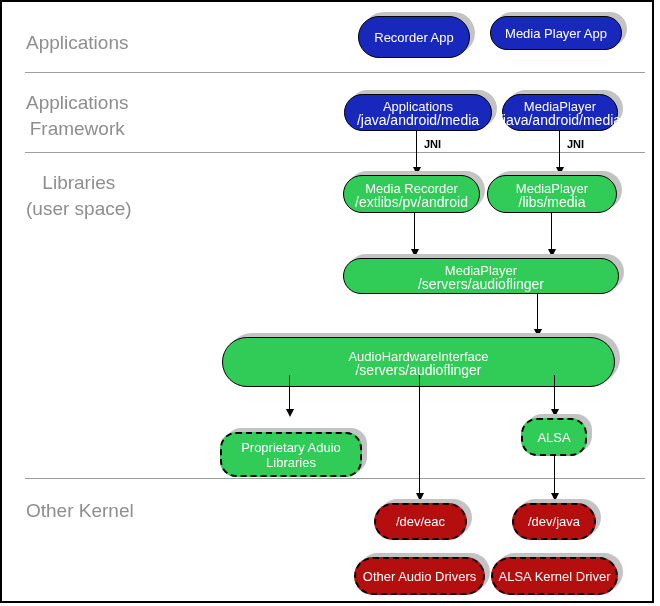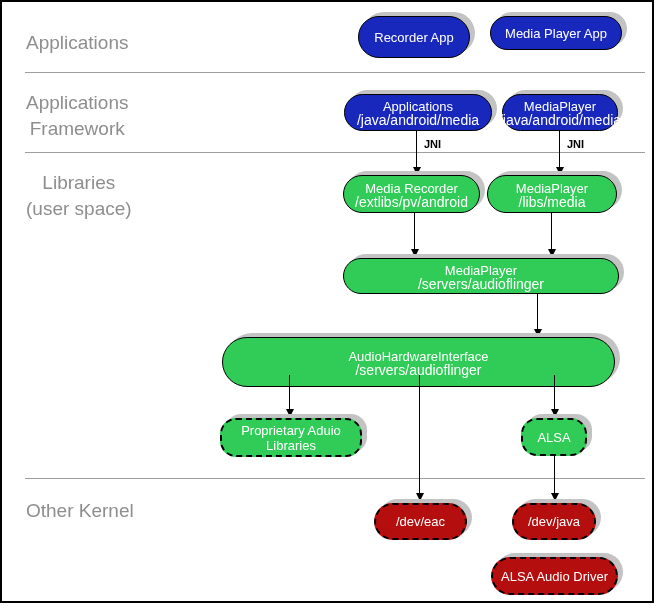--- a/index.html
+++ b/index.html
@@ -115,31 +115,34 @@
 
   <div class="vline" style="left:419px;top:375px;height:118px"></div>
   <div class="arrowhead" style="left:416px;top:493px"></div>
 
   <div class="vline" style="left:554px;top:375px;height:34px"></div>
   <div class="arrowhead" style="left:551px;top:409px"></div>
 
   <div class="vline" style="left:554px;top:456px;height:37px"></div>
   <div class="arrowhead" style="left:551px;top:493px"></div>
 
-  <div class="node green dashed rounded" style="left:220px;top:418px;width:142px;height:39px">
+  <div class="node green dashed rounded" style="left:220px;top:432px;width:142px;height:45px">
     <span class="t">Proprietary Aduio
 Libraries</span>
   </div>
   <div class="node green dashed rounded" style="left:521px;top:418px;width:66px;height:38px">
     <span class="t">ALSA</span>
   </div>
 
   <div class="node red dashed" style="left:374px;top:503px;width:93px;height:37px">
     <span class="t">/dev/eac</span>
   </div>
   <div class="node red dashed" style="left:512px;top:503px;width:84px;height:37px">
     <span class="t">/dev/java</span>
   </div>
+  <div class="node red dashed" style="left:354px;top:557px;width:131px;height:38px">
+    <span class="t">Other Audio Drivers</span>
+  </div>
   <div class="node red dashed" style="left:491px;top:557px;width:127px;height:38px">
-    <span class="t">ALSA Audio Driver</span>
+    <span class="t">ALSA Kernel Driver</span>
   </div>
 
 </div>
 
 </body></html>

